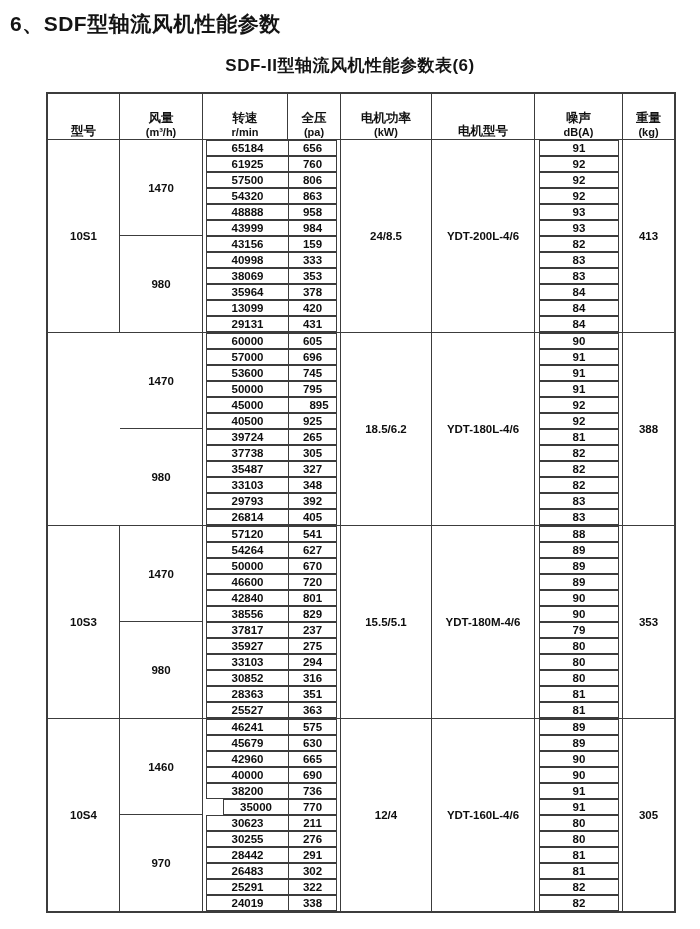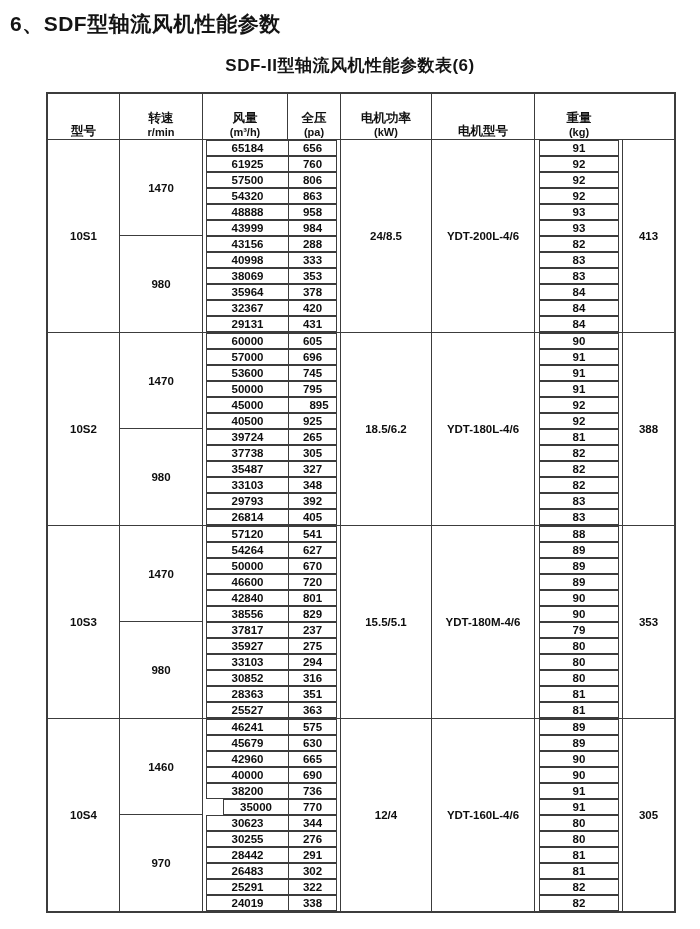--- a/index.html
+++ b/index.html
@@ -87,38 +87,42 @@
   <h1 class="page-title">6、SDF型轴流风机性能参数</h1>
   <div class="table-title">SDF-II型轴流风机性能参数表(6)</div>
 
   <div class="ftable">
     <div class="thead">
       <div class="hcell">
         <span class="l1">型号</span>
 
       </div>
       <div class="hcell">
+        <span class="l1">风量</span>
+        <span class="l2">(m³/h)</span>
+      </div>
+      <div class="hcell">
         <span class="l1">转速</span>
         <span class="l2">r/min</span>
       </div>
       <div class="hcell">
-        <span class="l1">风量</span>
-        <span class="l2">(m³/h)</span>
-      </div>
-      <div class="hcell">
         <span class="l1">全压</span>
         <span class="l2">(pa)</span>
       </div>
       <div class="hcell">
         <span class="l1">电机功率</span>
         <span class="l2">(kW)</span>
       </div>
       <div class="hcell">
         <span class="l1">电机型号</span>
 
+      </div>
+      <div class="hcell">
+        <span class="l1">噪声</span>
+        <span class="l2">dB(A)</span>
       </div>
       <div class="hcell">
         <span class="l1">重量</span>
         <span class="l2">(kg)</span>
       </div>
     </div>
     <div id="groups">
         <div class="group">
           <div class="cell model-cell">10S1</div>
           <div class="cell speed-cell s1">1470</div>
@@ -135,43 +139,42 @@
           <div class="cell pres-box" style="grid-row: 4;">863</div>
           <div class="cell noise-box" style="grid-row: 4;">92</div>
           <div class="cell vol-box" style="grid-row: 5;">48888</div>
           <div class="cell pres-box" style="grid-row: 5;">958</div>
           <div class="cell noise-box" style="grid-row: 5;">93</div>
           <div class="cell vol-box" style="grid-row: 6;">43999</div>
           <div class="cell pres-box" style="grid-row: 6;">984</div>
           <div class="cell noise-box" style="grid-row: 6;">93</div>
           <div class="cell speed-cell s2">980</div>
           <div class="cell vol-box" style="grid-row: 7;">43156</div>
-          <div class="cell pres-box" style="grid-row: 7;">288</div>
+          <div class="cell pres-box" style="grid-row: 7;">159</div>
           <div class="cell noise-box" style="grid-row: 7;">82</div>
           <div class="cell vol-box" style="grid-row: 8;">40998</div>
           <div class="cell pres-box" style="grid-row: 8;">333</div>
           <div class="cell noise-box" style="grid-row: 8;">83</div>
           <div class="cell vol-box" style="grid-row: 9;">38069</div>
           <div class="cell pres-box" style="grid-row: 9;">353</div>
           <div class="cell noise-box" style="grid-row: 9;">83</div>
           <div class="cell vol-box" style="grid-row: 10;">35964</div>
           <div class="cell pres-box" style="grid-row: 10;">378</div>
           <div class="cell noise-box" style="grid-row: 10;">84</div>
-          <div class="cell vol-box" style="grid-row: 11;">32367</div>
+          <div class="cell vol-box" style="grid-row: 11;">13099</div>
           <div class="cell pres-box" style="grid-row: 11;">420</div>
           <div class="cell noise-box" style="grid-row: 11;">84</div>
           <div class="cell vol-box" style="grid-row: 12;">29131</div>
           <div class="cell pres-box" style="grid-row: 12;">431</div>
           <div class="cell noise-box" style="grid-row: 12;">84</div>
           <div class="cell power-cell">24/8.5</div>
           <div class="cell motor-cell">YDT-200L-4/6</div>
           <div class="cell weight-cell">413</div>
         </div>
         <div class="group">
-          <div class="cell model-cell">10S2</div>
           <div class="cell speed-cell s1">1470</div>
           <div class="cell vol-box" style="grid-row: 1;">60000</div>
           <div class="cell pres-box" style="grid-row: 1;">605</div>
           <div class="cell noise-box" style="grid-row: 1;">90</div>
           <div class="cell vol-box" style="grid-row: 2;">57000</div>
           <div class="cell pres-box" style="grid-row: 2;">696</div>
           <div class="cell noise-box" style="grid-row: 2;">91</div>
           <div class="cell vol-box" style="grid-row: 3;">53600</div>
           <div class="cell pres-box" style="grid-row: 3;">745</div>
           <div class="cell noise-box" style="grid-row: 3;">91</div>
@@ -267,21 +270,21 @@
           <div class="cell pres-box" style="grid-row: 4;">690</div>
           <div class="cell noise-box" style="grid-row: 4;">90</div>
           <div class="cell vol-box" style="grid-row: 5;">38200</div>
           <div class="cell pres-box" style="grid-row: 5;">736</div>
           <div class="cell noise-box" style="grid-row: 5;">91</div>
           <div class="cell vol-box" style="grid-row: 6; margin-left: 20px;">35000</div>
           <div class="cell pres-box" style="grid-row: 6;">770</div>
           <div class="cell noise-box" style="grid-row: 6;">91</div>
           <div class="cell speed-cell s2">970</div>
           <div class="cell vol-box" style="grid-row: 7;">30623</div>
-          <div class="cell pres-box" style="grid-row: 7;">344</div>
+          <div class="cell pres-box" style="grid-row: 7;">211</div>
           <div class="cell noise-box" style="grid-row: 7;">80</div>
           <div class="cell vol-box" style="grid-row: 8;">30255</div>
           <div class="cell pres-box" style="grid-row: 8;">276</div>
           <div class="cell noise-box" style="grid-row: 8;">80</div>
           <div class="cell vol-box" style="grid-row: 9;">28442</div>
           <div class="cell pres-box" style="grid-row: 9;">291</div>
           <div class="cell noise-box" style="grid-row: 9;">81</div>
           <div class="cell vol-box" style="grid-row: 10;">26483</div>
           <div class="cell pres-box" style="grid-row: 10;">302</div>
           <div class="cell noise-box" style="grid-row: 10;">81</div>

